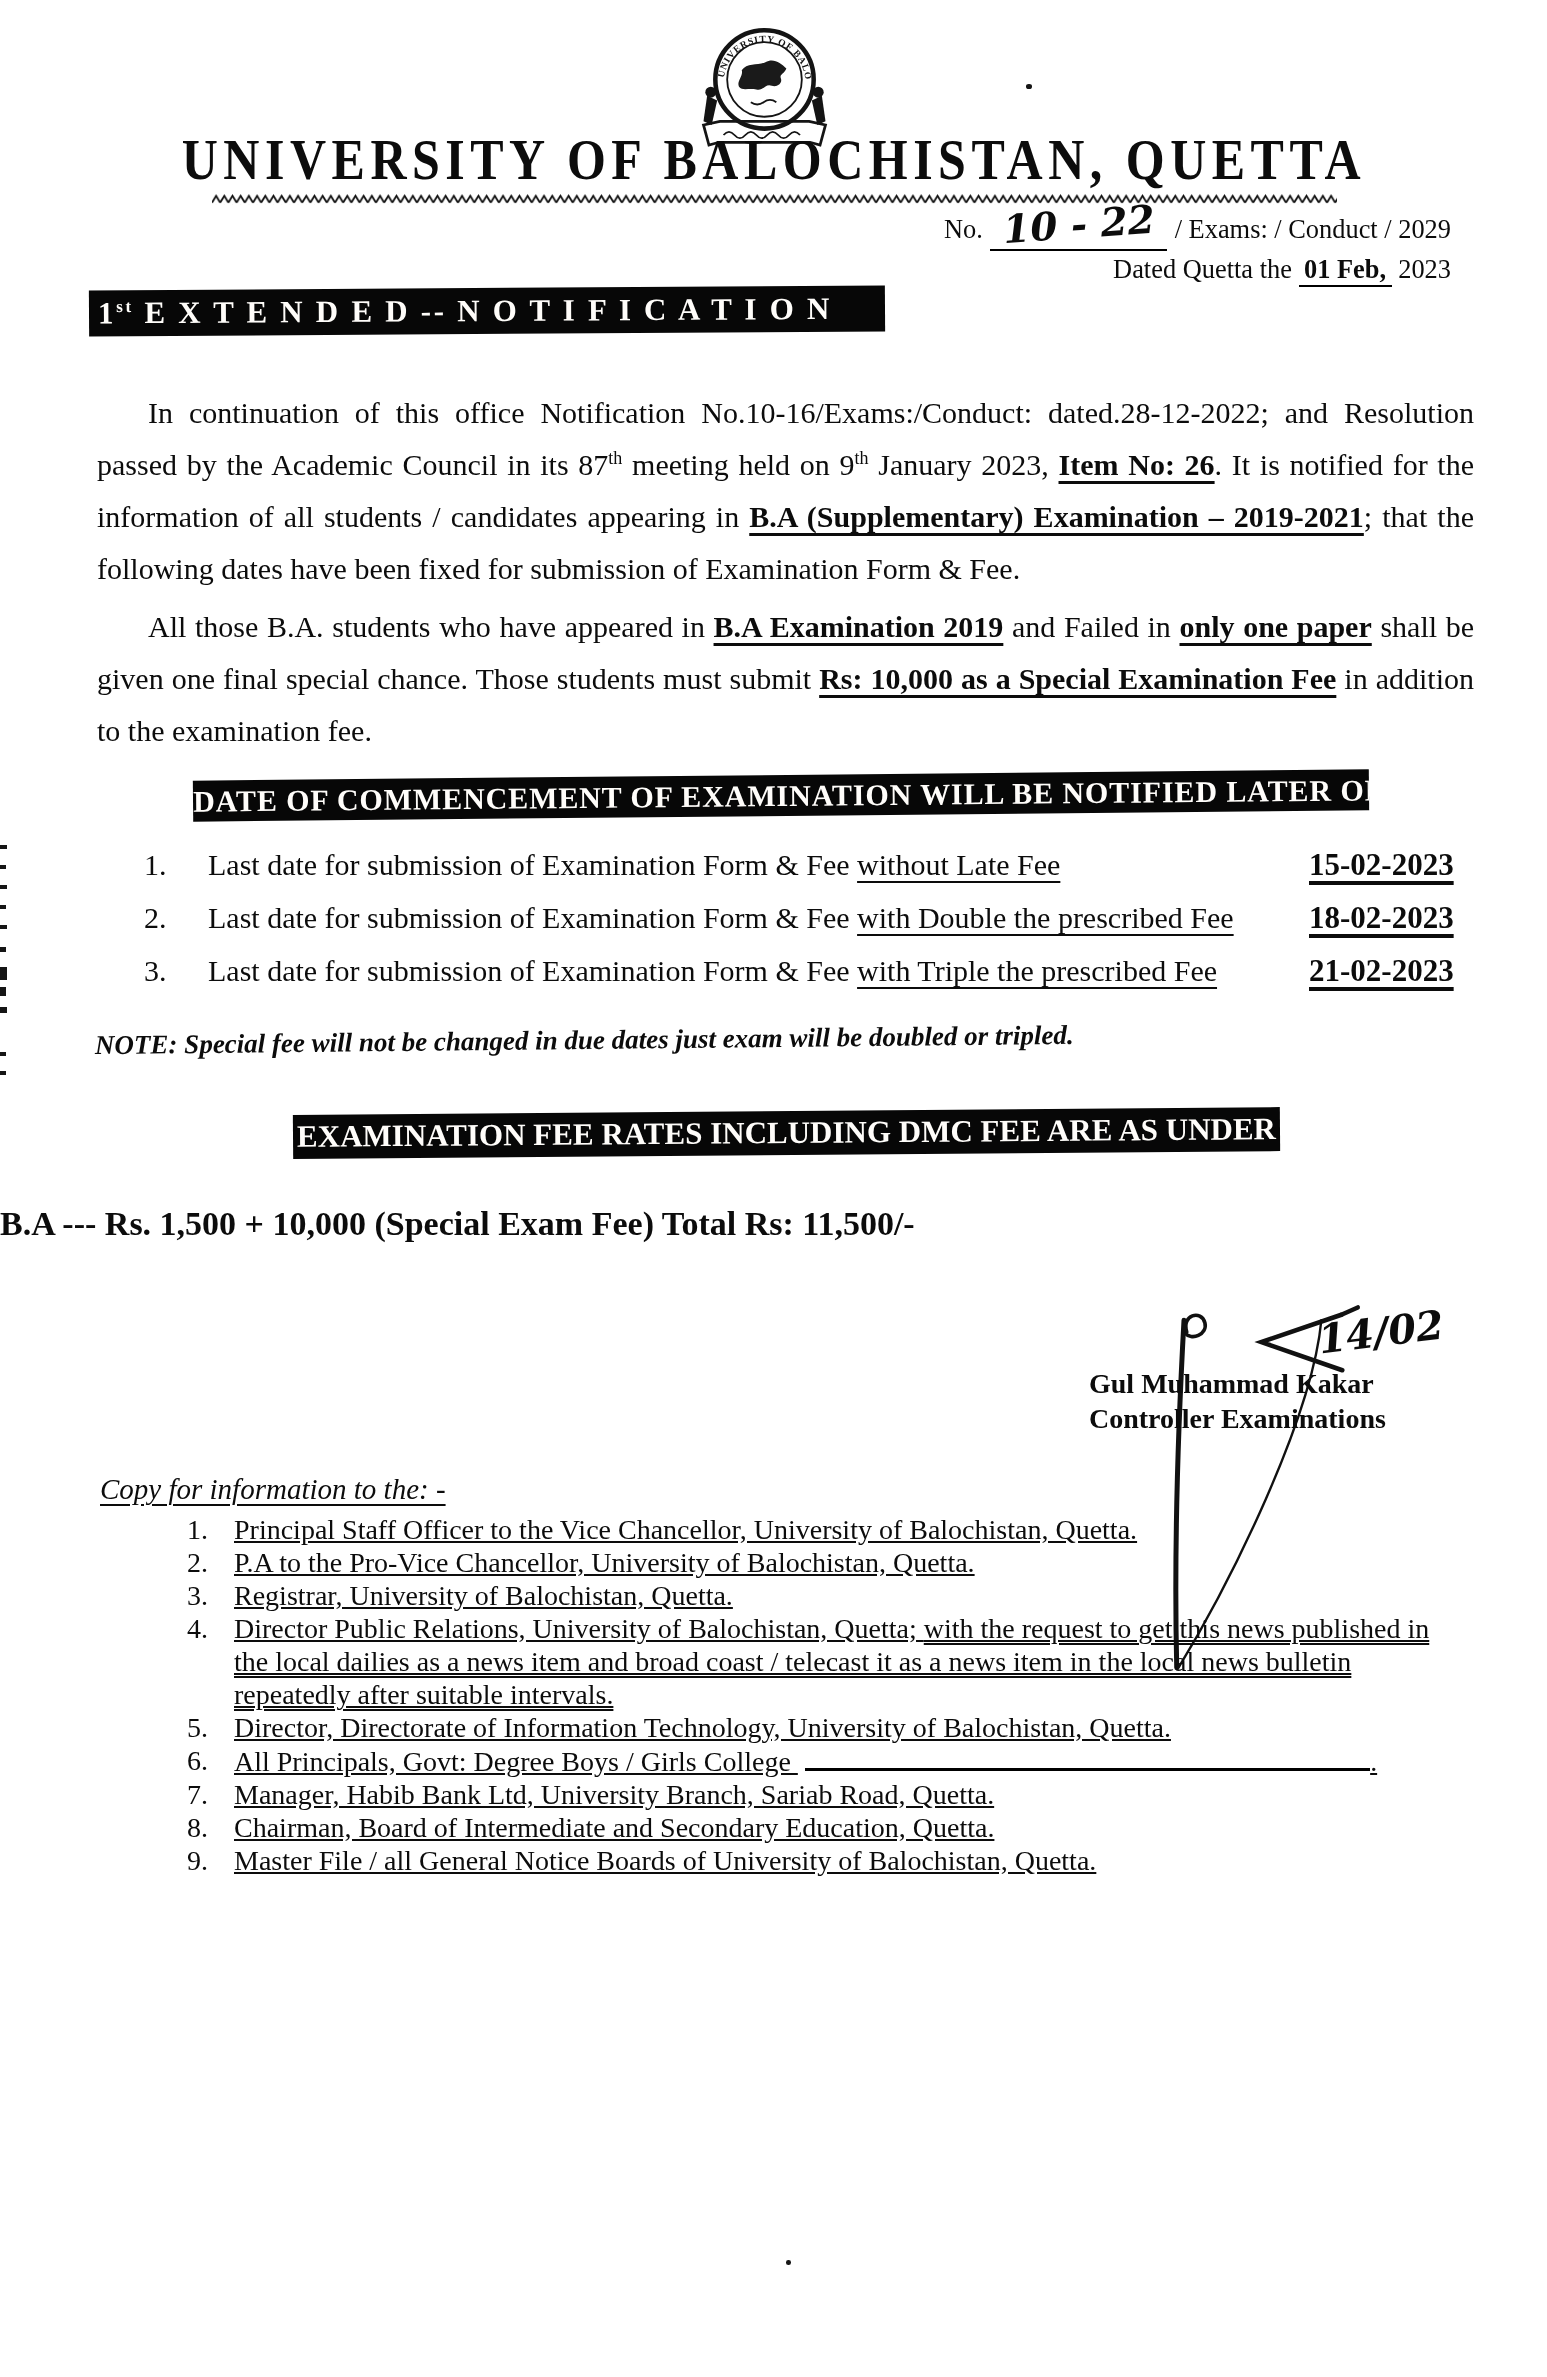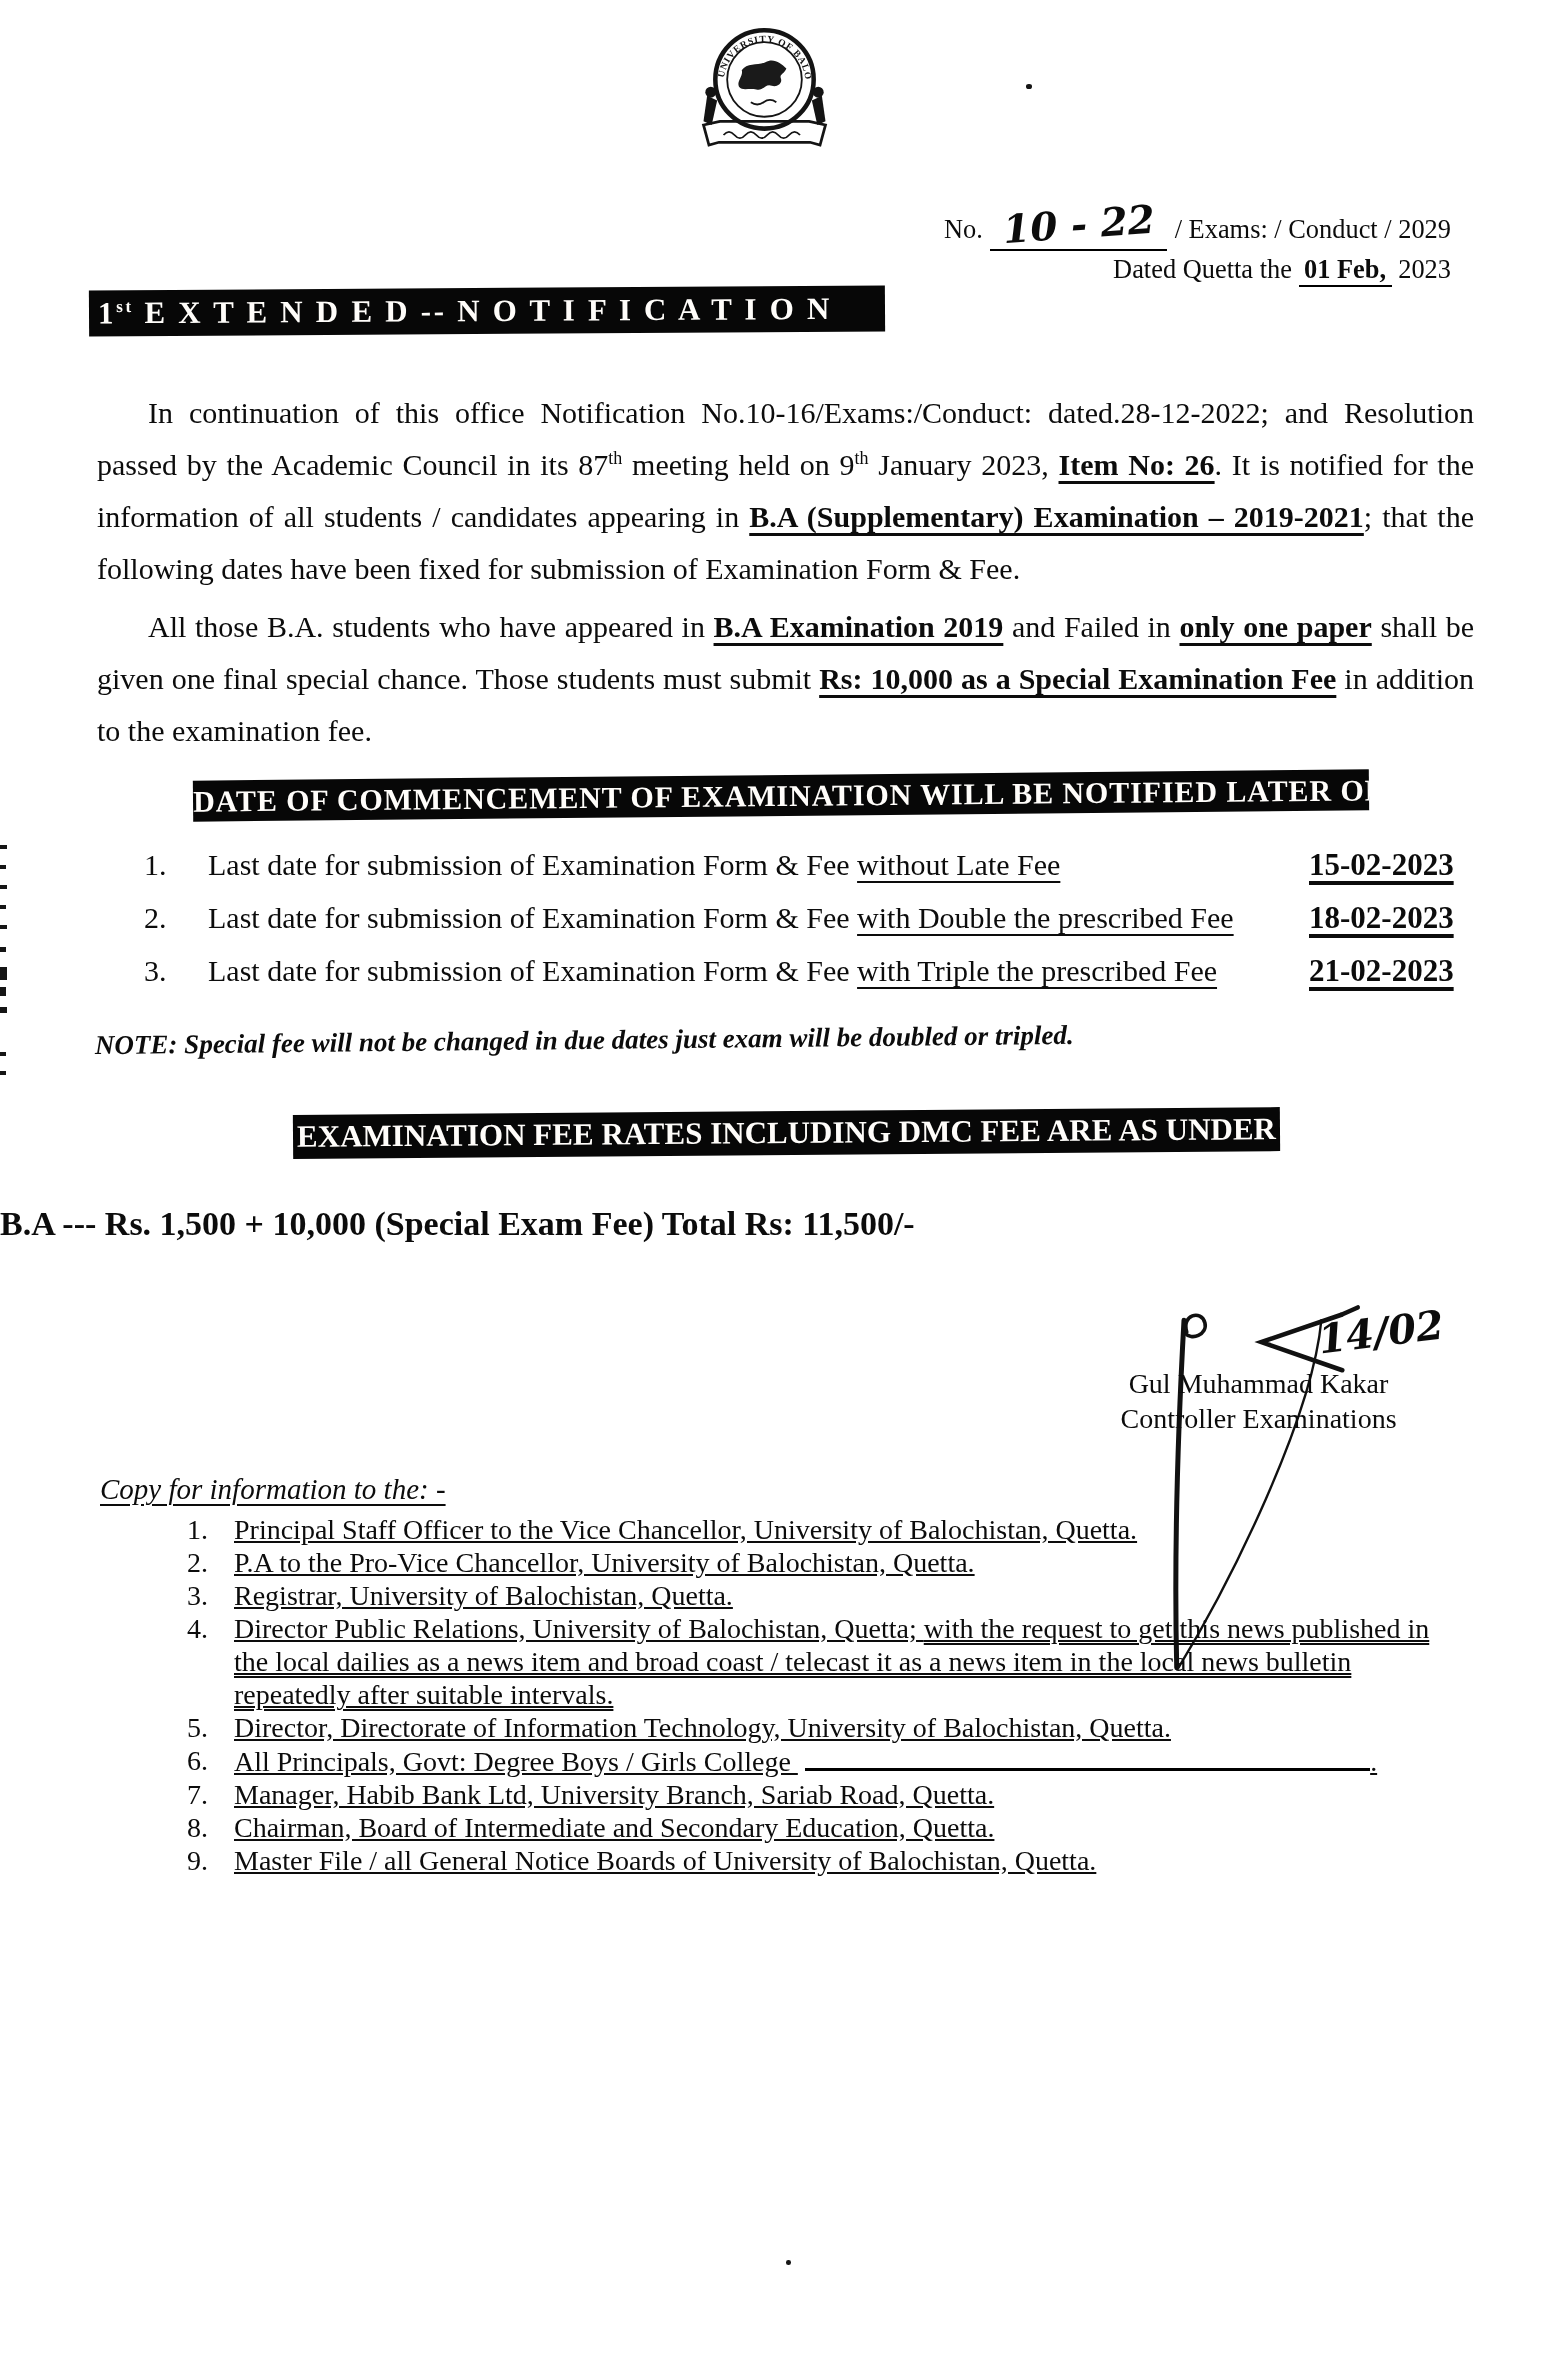--- a/index.html
+++ b/index.html
@@ -55,22 +55,22 @@
            text-decoration:underline; text-decoration-thickness:3.6px; text-underline-offset:6.4px; }
   
   .note { position:absolute; left:95px; top:1025px; font-size:27px; font-weight:bold;
           font-style:italic; transform:rotate(-0.6deg); }
   
   .fee-line { position:absolute; left:0; right:0; top:1173px; text-align:left;
               font-size:34px; font-weight:bold;margin-top:32px; }
   
   .sig-svg { position:absolute; left:1143px; top:1282px; width:364px; height:473px; pointer-events:none; }
   .sig-date { position:absolute; left:1318px; top:1308px; font-size:40px; transform:rotate(-7deg); white-space:nowrap; }
-  .sig-name { position:absolute; left:1089px; top:1366px; width:339px; text-align:center;
-              font-size:28px; font-weight:normal; line-height:35px; }
+  .sig-name { position:absolute; left:1089px; top:1366px; width:339px; 
+              font-size:28px; font-weight:bold; line-height:35px; }
   
   .copy-head { position:absolute; left:100px; top:1473px; font-size:29px; font-style:italic;
                text-decoration:underline; text-decoration-thickness:1.8px; text-underline-offset:4.6px; }
   .copy-list { position:absolute; left:187px; top:1513px; width:1277px; font-size:28px; line-height:33px; }
   .crow { display:flex; }
   .cnum { width:47px; flex:none; }
   .cbody { flex:1; text-align:left;text-decoration:underline; }
   .copy-list .u { text-decoration-thickness:2.3px; text-underline-offset:4.6px; }
   .blankline { display:inline-block; border-bottom:3.2px solid #000; height:0.85em; width:565px;
                vertical-align:baseline; margin-left:7.3px; }
@@ -94,20 +94,31 @@
     <path d="M70,60 c6,-9 18,-5 26,-9 c9,-5 17,1 23,7 c-2,6 -8,6 -6,11 c2,5 -4,10 -10,8 c-7,-3 -9,6 -17,4 c-8,-2 -15,2 -19,-3 c-3,-6 5,-12 3,-18 z" fill="#1a1a1a"></path>
     <path d="M80,95 q7,5 14,0 q7,-5 14,0" fill="none" stroke="#141414" stroke-width="2"></path>
     <path d="M32,88 l11,5 l-6,27 l-9,-4 z" fill="#141414"></path>
     <circle cx="36" cy="84" r="6" fill="#141414"></circle>
     <path d="M158,88 l-11,5 l6,27 l9,-4 z" fill="#141414"></path>
     <circle cx="154" cy="84" r="6" fill="#141414"></circle>
     <path d="M28,120 l18,-4 l98,0 l18,4 l-6,22 l-11,-3 l-100,0 l-11,3 z" fill="none" stroke="#141414" stroke-width="3"></path>
     <path d="M50,131 q6,-7 12,0 t12,0 t12,0 t12,0 t12,0 t12,0 t12,0" fill="none" stroke="#141414" stroke-width="2"></path>
   </svg>
 
+  <div class="title-wrap">
+    <span class="title-text">UNIVERSITY OF BALOCHISTAN, QUETTA</span>
+    <svg class="title-zigzag" width="1125" height="11" viewBox="0 0 1235 12">
+      <defs>
+        <pattern id="zz" width="9" height="11" patternUnits="userSpaceOnUse">
+          <path d="M0 9.5 L4.5 2 L9 9.5" fill="none" stroke="#111" stroke-width="2"></path>
+        </pattern>
+      </defs>
+      <rect x="0" y="0" width="1235" height="11" fill="url(#zz)"></rect>
+    </svg>
+  </div>
 
   <div class="ref">
     <div class="ref-line1">
       <span>No.</span><span class="no-underline"><span class="hand no-value">10 - 22</span></span><span>/ Exams: / Conduct / 2029</span>
     </div>
     <div class="ref-line2">
       <span>Dated Quetta the</span>
       <span class="dated-u">01  Feb,</span>
       <span>2023</span>
     </div>

